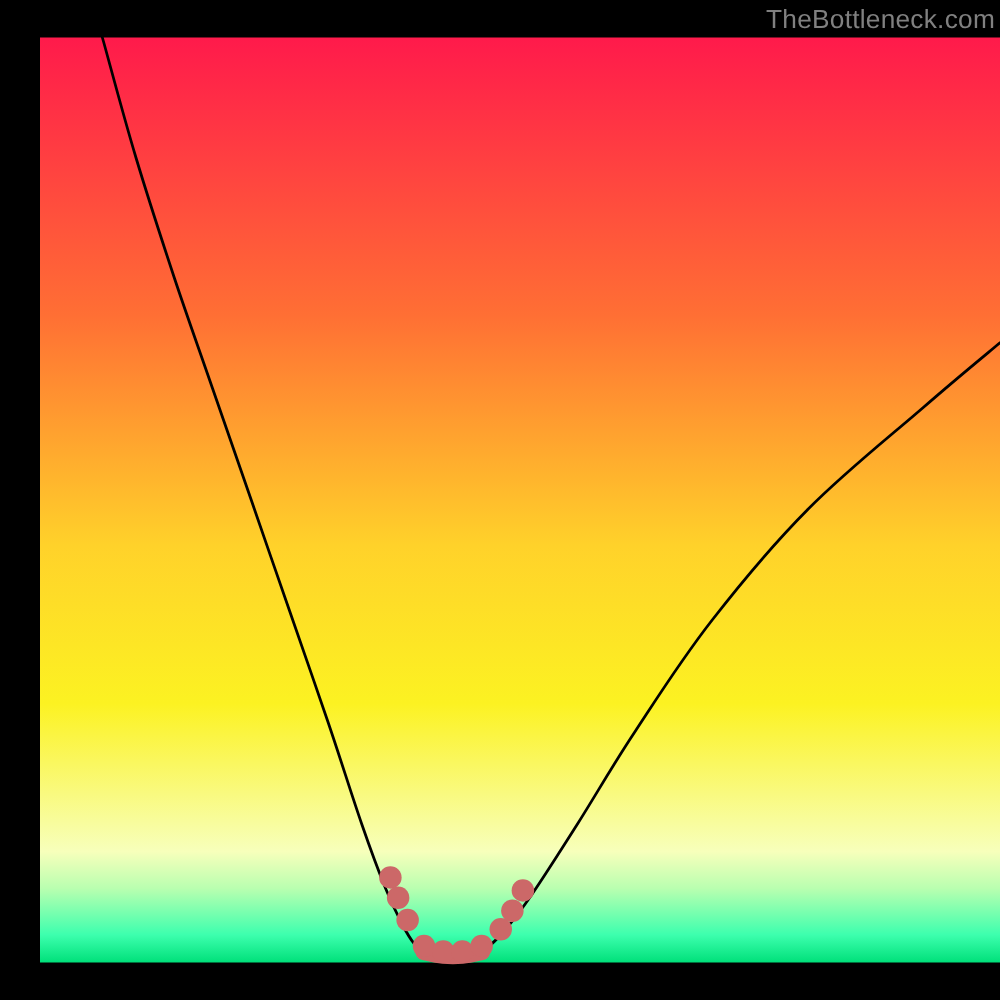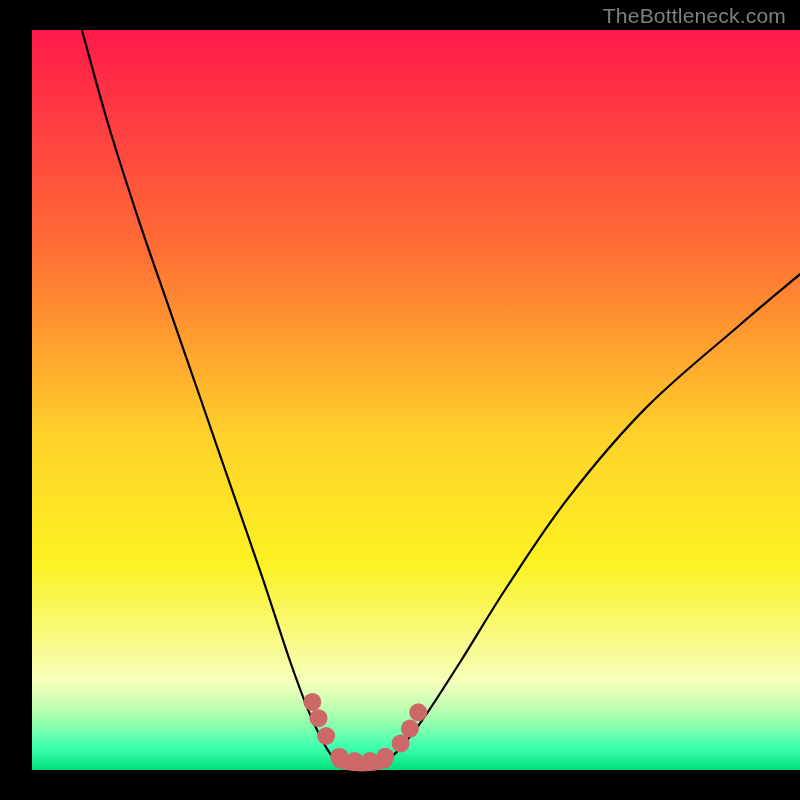--- a/index.html
+++ b/index.html
@@ -13,21 +13,21 @@
   }
   .stage {
     position: relative;
     width: 800px;
     height: 800px;
     background: #000;
   }
   .watermark {
     position: absolute;
     top: 4px;
-    right: 14px;
+    right: 4px;
     color: #808080;
     font-size: 21px;
     letter-spacing: 0.2px;
     font-weight: 400;
     z-index: 10;
   }
   svg {
     position: absolute;
     top: 0;
     left: 0;

